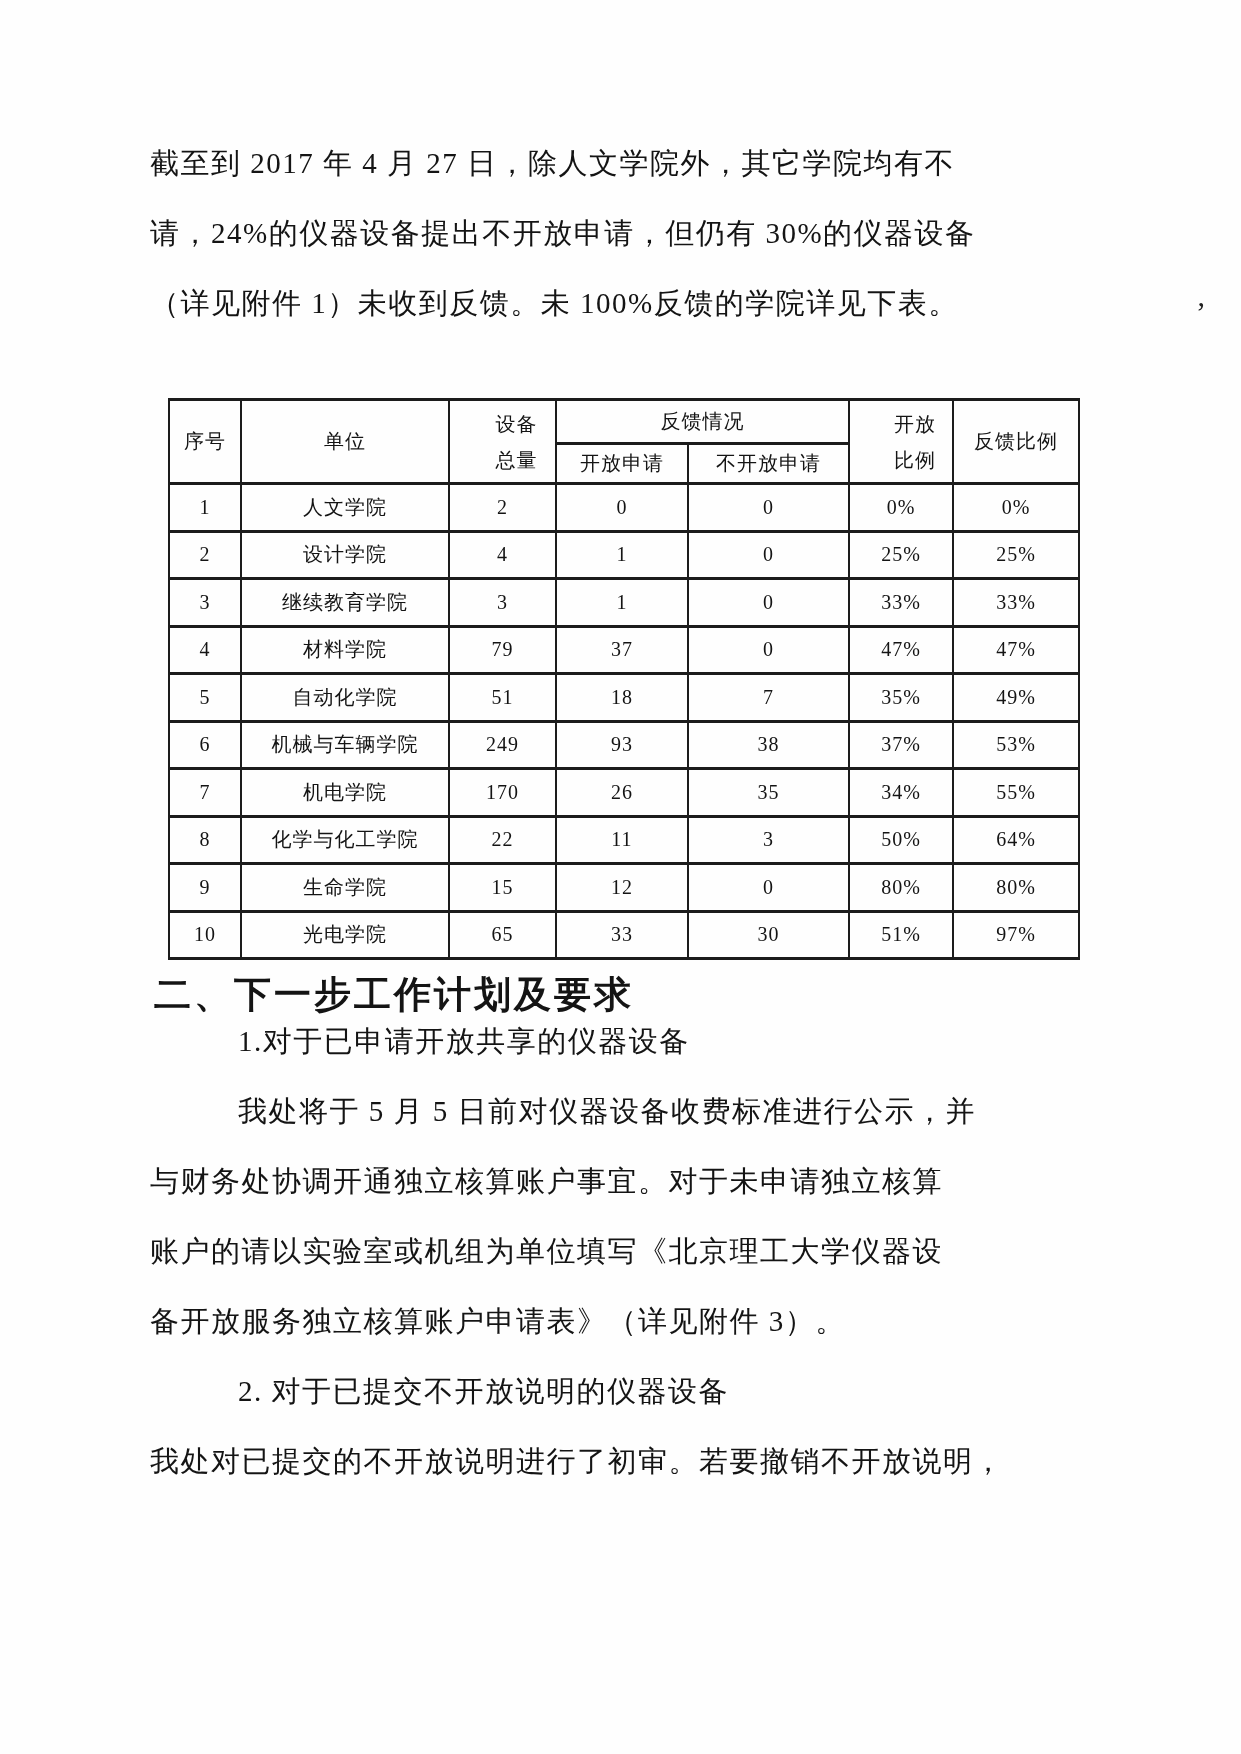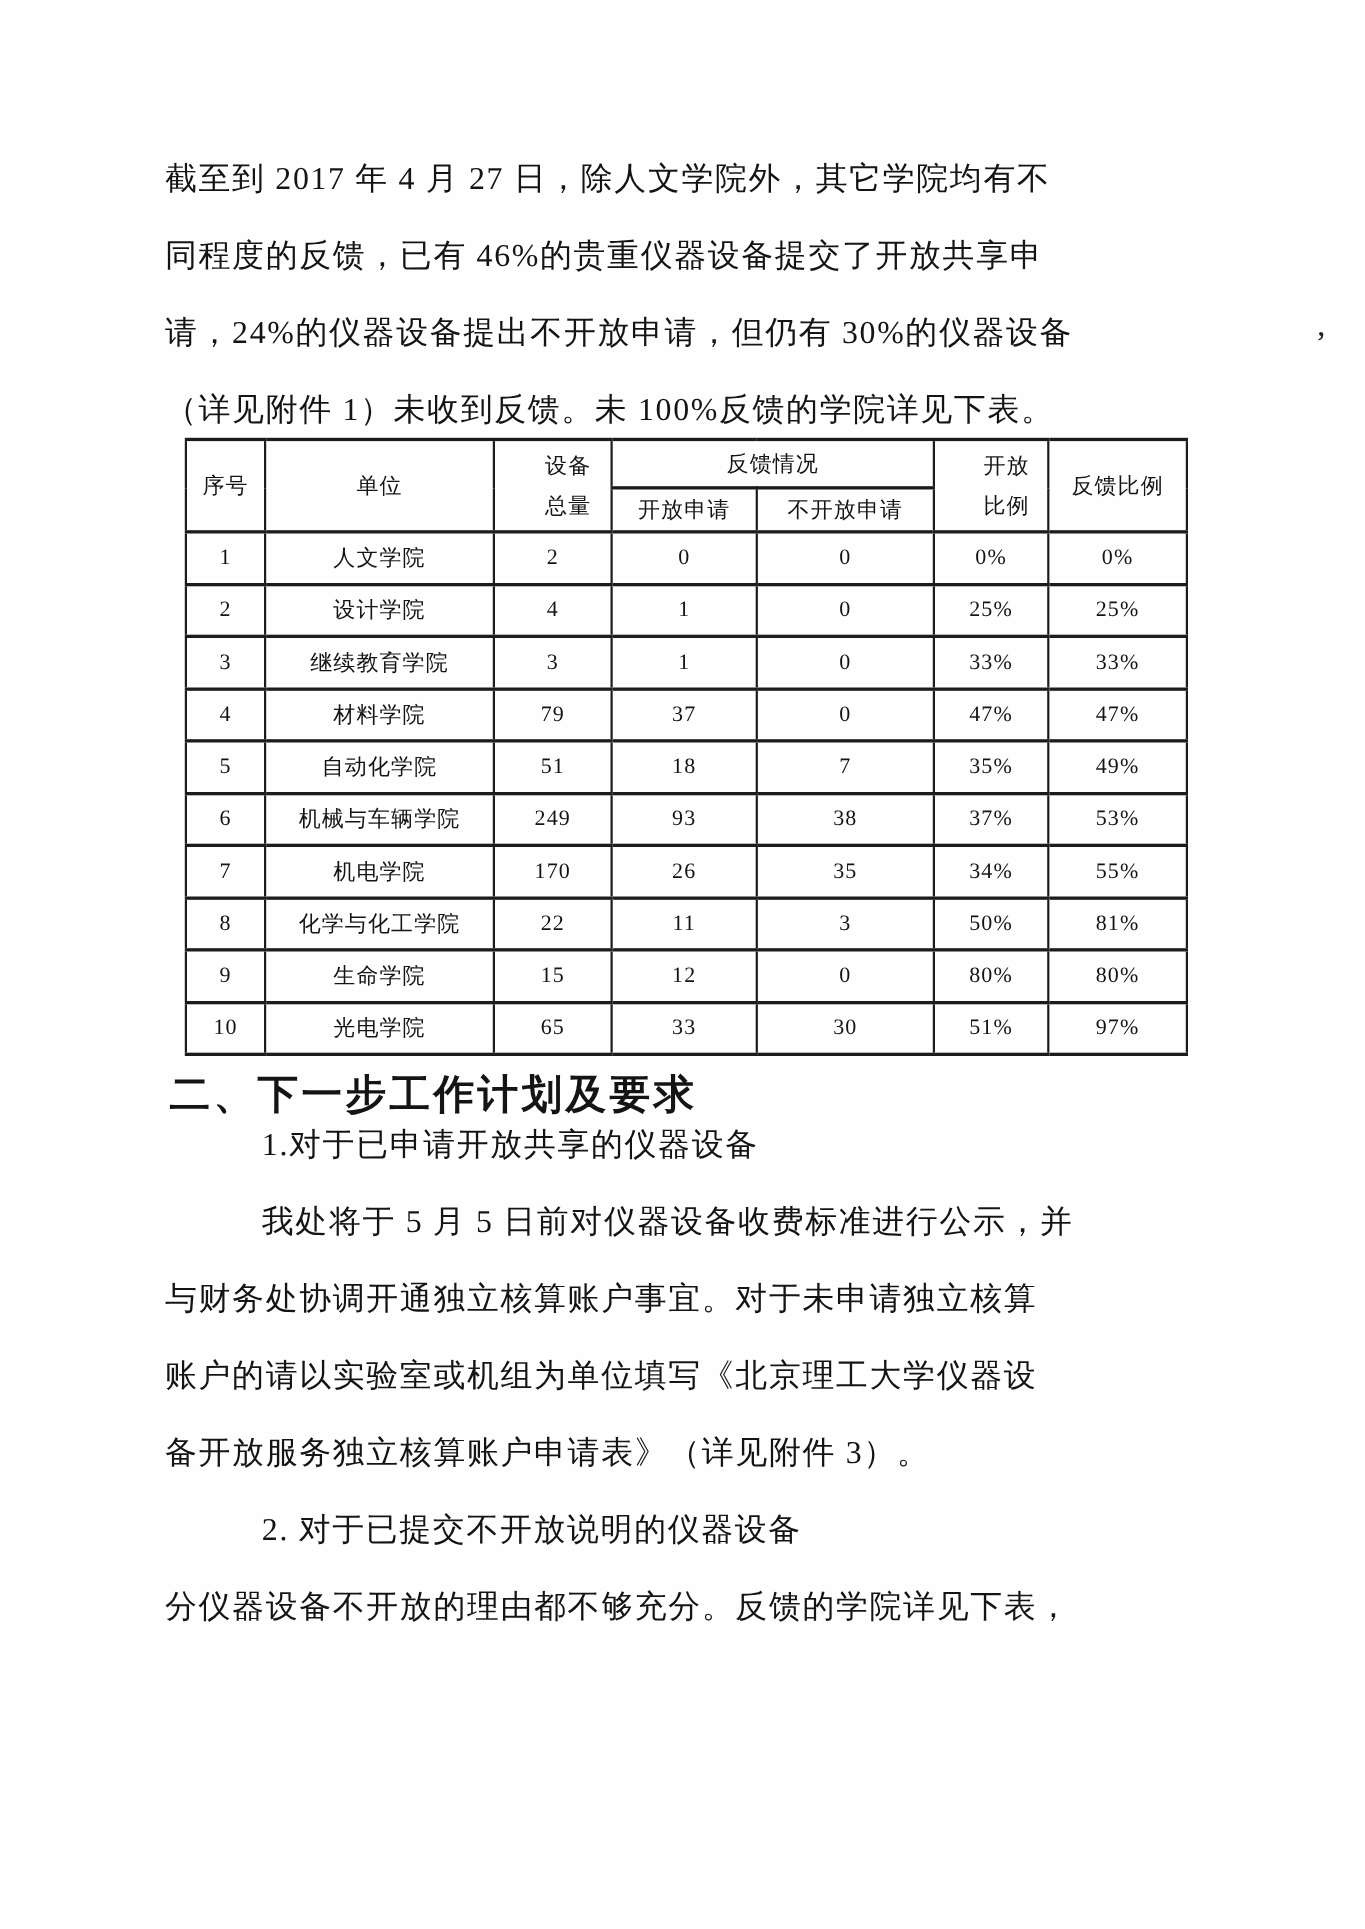--- a/index.html
+++ b/index.html
@@ -62,21 +62,20 @@
   }
 </style>
 </head>
 <body>
 
 <div class="page">
 
   <div id="intro" class="para">
 
   <div class="line">截至到 2017 年 4 月 27 日，除人文学院外，其它学院均有不</div>
-      <div class="line">同程度的反馈，已有 46%的贵重仪器设备提交了开放共享申</div>
       <div class="line">请，24%的仪器设备提出不开放申请，但仍有 30%的仪器设备</div>
       <div class="line">（详见附件 1）未收到反馈。未 100%反馈的学院详见下表。</div>
     </div>
 
   <div id="stray-mark">ʼ</div>
 
   <table class="fb-table">
     <colgroup>
       <col style="width:72px">
       <col style="width:208px">
@@ -171,21 +170,21 @@
           <td>34%</td>
           <td>55%</td>
         </tr>
         <tr>
           <td>8</td>
           <td>化学与化工学院</td>
           <td>22</td>
           <td>11</td>
           <td>3</td>
           <td>50%</td>
-          <td>81%</td>
+          <td>64%</td>
         </tr>
         <tr>
           <td>9</td>
           <td>生命学院</td>
           <td>15</td>
           <td>12</td>
           <td>0</td>
           <td>80%</td>
           <td>80%</td>
         </tr>
@@ -204,16 +203,16 @@
   <div id="sec2-heading">二、下一步工作计划及要求</div>
 
   <div id="sec2" class="para">
 
   <div class="line indent">1.对于已申请开放共享的仪器设备</div>
       <div class="line indent">我处将于 5 月 5 日前对仪器设备收费标准进行公示，并</div>
       <div class="line">与财务处协调开通独立核算账户事宜。对于未申请独立核算</div>
       <div class="line">账户的请以实验室或机组为单位填写《北京理工大学仪器设</div>
       <div class="line">备开放服务独立核算账户申请表》（详见附件 3）。</div>
       <div class="line indent">2.  对于已提交不开放说明的仪器设备</div>
-      <div class="line">分仪器设备不开放的理由都不够充分。反馈的学院详见下表，</div>
+      <div class="line">我处对已提交的不开放说明进行了初审。若要撤销不开放说明，</div>
     </div>
 
 </div>
 
 </body></html>

